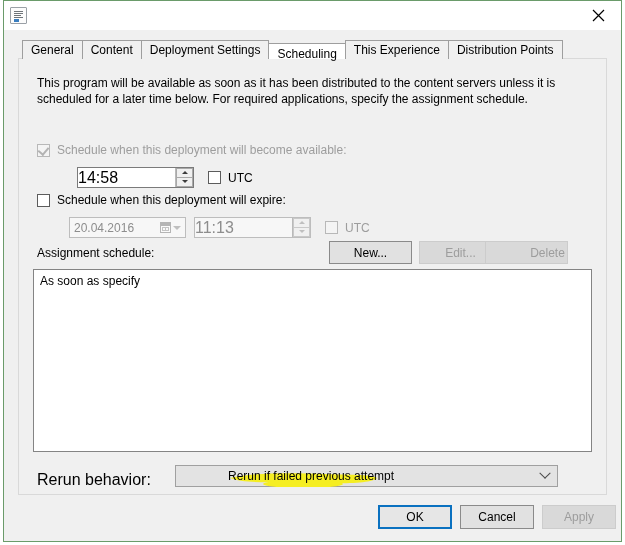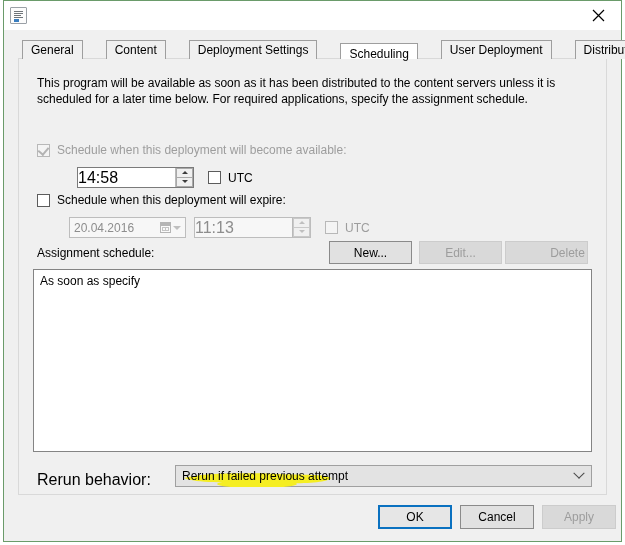--- a/index.html
+++ b/index.html
@@ -89,21 +89,20 @@
 
   
   .tabstrip {
     flex: 0 0 auto;
     position: relative;
     height: 21px;
     margin: 8px 0 0 18px;
     display: flex;
     align-items: flex-end;
     z-index: 2;
-    gap: 24px;
   }
   .tab {
     height: 19px;
     line-height: 19px;
     padding: 0 8px;
     border: 1px solid #9e9e9e;
     border-bottom: none;
     background: #f0f0f0;
     font-size: 12px;
     color: #000;
@@ -331,21 +330,21 @@
     font-size: 12px;
     color: #000;
     display: flex;
     align-items: center;
     justify-content: center;
     box-sizing: border-box;
   }
   .btn.disabled { color: #9d9d9d; border-color: #cccccc; background: #d9d9d9; }
   .btn.new    { left: 310px; top: 182px; }
   .btn.edit   { left: 400px; top: 182px; }
-  .btn.delete { left: 486px; top: 182px; padding-left: 42px; }
+  .btn.delete { left: 466px; top: 182px; padding-left: 42px; }
 
   .listbox {
     position: absolute;
     left: 14px;
     top: 210px;
     width: 559px;
     height: 183px;
     border: 1px solid #848484;
     background: #ffffff;
     box-sizing: border-box;
@@ -361,27 +360,28 @@
   .rerun-label {
     position: absolute;
     left: 18px;
     top: 412px;
     font-size: 16px;
   }
   .combo {
     position: absolute;
     left: 156px;
     top: 406px;
-    width: 417px;
+    width: 383px;
     height: 22px;
     border: 1px solid #a0a0a0;
     background: #e3e3e3;
     box-sizing: border-box;
     display: flex;
     align-items: center;
+    padding-left: 46px;
   }
   .combo .cval {
     flex: 1 1 auto;
     padding-left: 5px;
     font-size: 12px;
     color: #000;
     position: relative;
     white-space: nowrap;
   }
   .combo .cval .hl {
@@ -477,21 +477,21 @@
     <div class="tab">
       <span>Content</span>
     </div>
     <div class="tab">
       <span>Deployment Settings</span>
     </div>
     <div class="tab active">
       <span>Scheduling</span>
     </div>
     <div class="tab">
-      <span>User Deployment</span>
+      <span>This Experience</span>
     </div>
     <div class="tab">
       <span>Distribution Points</span>
     </div>
   </div>
 
   <div class="tabpanel">
 
     <div class="desc">This program will be available as soon as it has been distributed to the content servers unless it is scheduled for a later time below. For required applications, specify the assignment schedule.</div>
 

